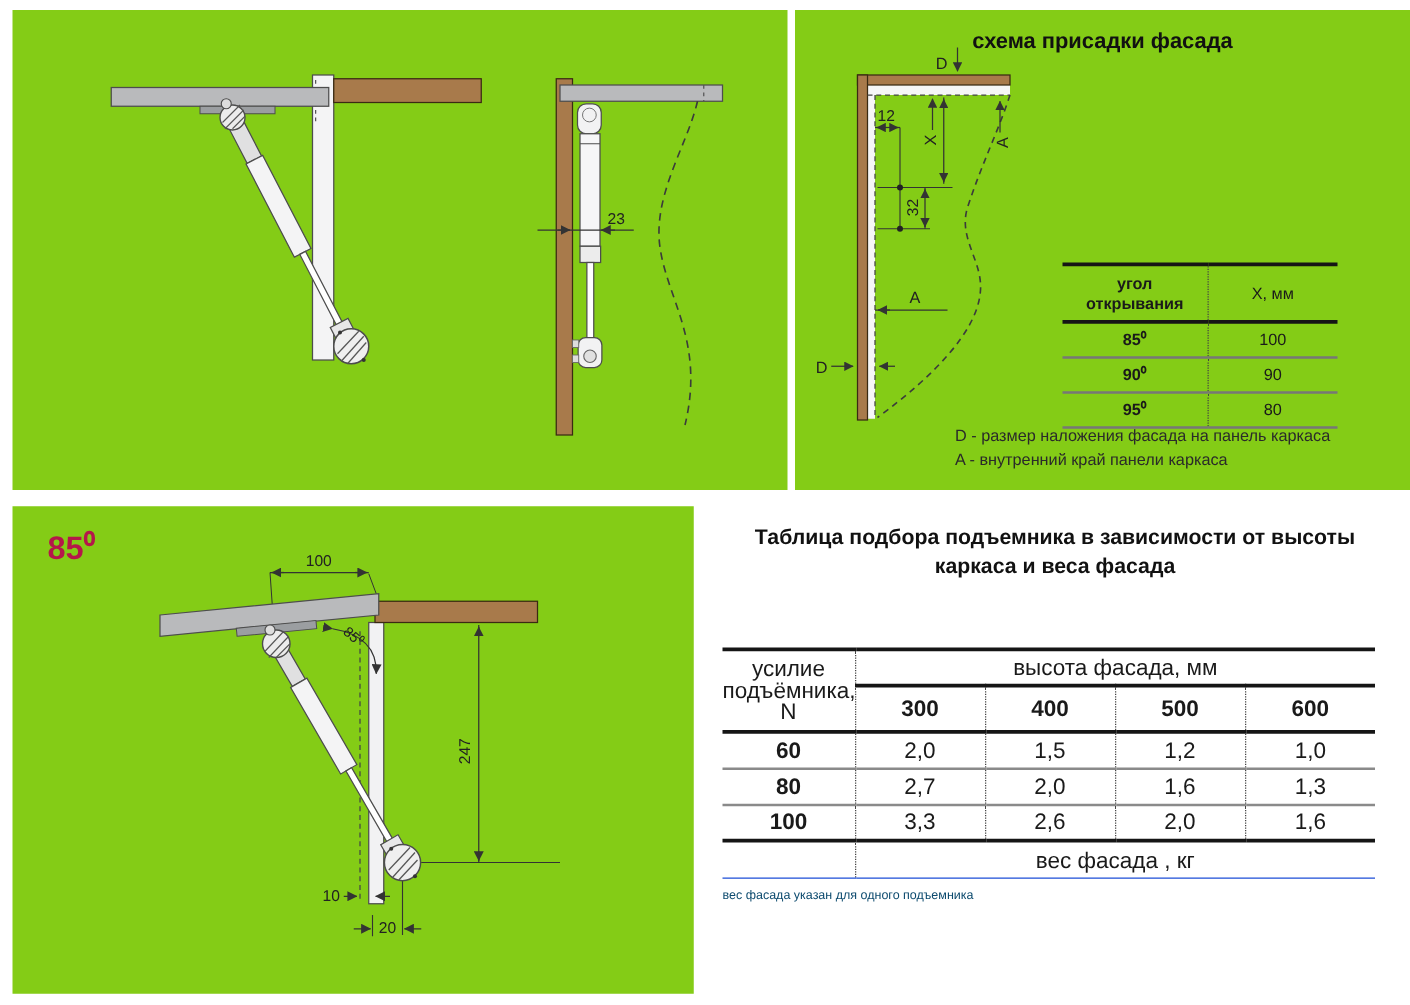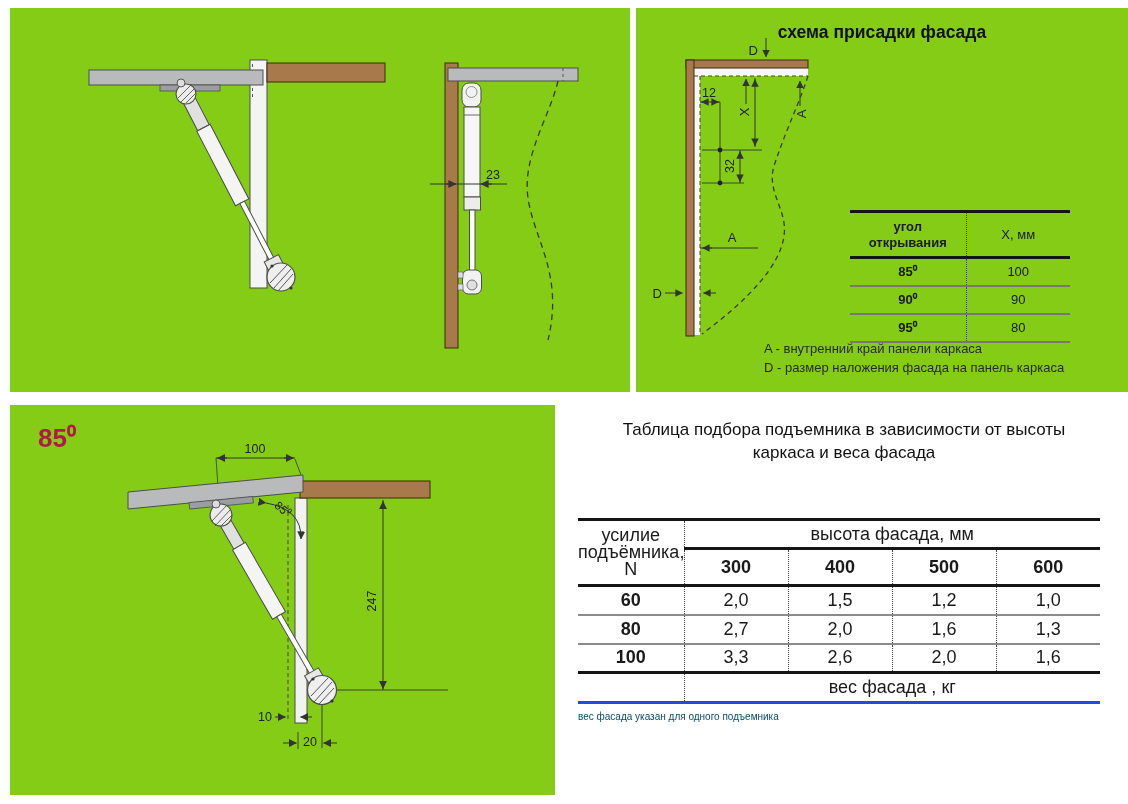--- a/index.html
+++ b/index.html
@@ -26,33 +26,33 @@
                   font-weight:normal;height:46px}
   .tr-table .d td{height:28px;border-bottom:2px solid #777}
   .tr-table td.c1{width:116px;border-right:1px dotted #444;font-weight:bold;white-space:pre-line;line-height:16px}
   .tr-notes{position:absolute;left:128px;top:331px;font-size:13px;line-height:19px;color:#2a2a2a}
 
   
   .bl-angle{position:absolute;left:28px;top:14px;font-size:26px;font-weight:bold}
 
   
   .br-title{position:absolute;left:0;top:13px;width:100%;text-align:center;
-            font-size:17px;font-weight:normal;line-height:23px;white-space:pre-line;color:#111}
+            font-size:17px;font-weight:bold;line-height:23px;white-space:pre-line;color:#111}
   .br-table{position:absolute;left:18px;top:113px;width:522px;border-collapse:collapse;
             text-align:center;table-layout:fixed;font-size:18px}
   .br-table td{padding:0}
   .br-table .r1 td{border-top:3px solid #151515}
   .br-table td.c-force{width:106px;white-space:pre-line;line-height:17px;
             border-right:1px dotted #444;border-bottom:3px solid #151515}
   .br-table td.c-span{height:29px;border-bottom:3px solid #151515}
   .br-table .r2 td{height:37px;font-weight:bold;border-bottom:3px solid #151515}
   .br-table .rd td{height:29px;border-bottom:2px solid #8a8a8a}
   .br-table .rd td.c-f{font-weight:bold}
   .br-table .rd-last td{border-bottom:3px solid #151515}
-  .br-table .rf td{height:30px;border-bottom:3px solid #1d4ed8}
+  .br-table .rf td{height:30px;border-bottom:1px solid #1d4ed8}
   .br-table td + td{border-left:1px dotted #444}
   .br-note{position:absolute;left:18px;top:306px;font-size:10px;color:#0c4a6e}
 </style>
 </head>
 <body>
 
 <div class="panel" id="panel-tl">
   <svg width="620" height="384" viewBox="0 0 620 384">
     <defs>
       <marker id="arwTL" viewBox="0 0 10 10" refX="9.5" refY="5" markerWidth="8" markerHeight="8" orient="auto">
@@ -195,22 +195,22 @@
         <td>90</td>
       </tr>
       <tr class="d">
         <td class="c1">95⁰</td>
         <td>80</td>
       </tr>
     </tbody>
   </table>
 
   <div class="tr-notes">
+    <div>D - размер наложения фасада на панель каркаса</div>
     <div>A - внутренний край панели каркаса</div>
-    <div>D - размер наложения фасада на панель каркаса</div>
   </div>
 </div>
 
 <div class="panel" id="panel-bl">
   <div class="bl-angle" style="color:#b5174a">85⁰</div>
 
   <svg width="545" height="390" viewBox="0 0 545 390">
     <defs>
       <marker id="arwBL" viewBox="0 0 10 10" refX="9.5" refY="5" markerWidth="8" markerHeight="8" orient="auto">
         <path d="M0,0L10,5L0,10Z" fill="#333"></path>

